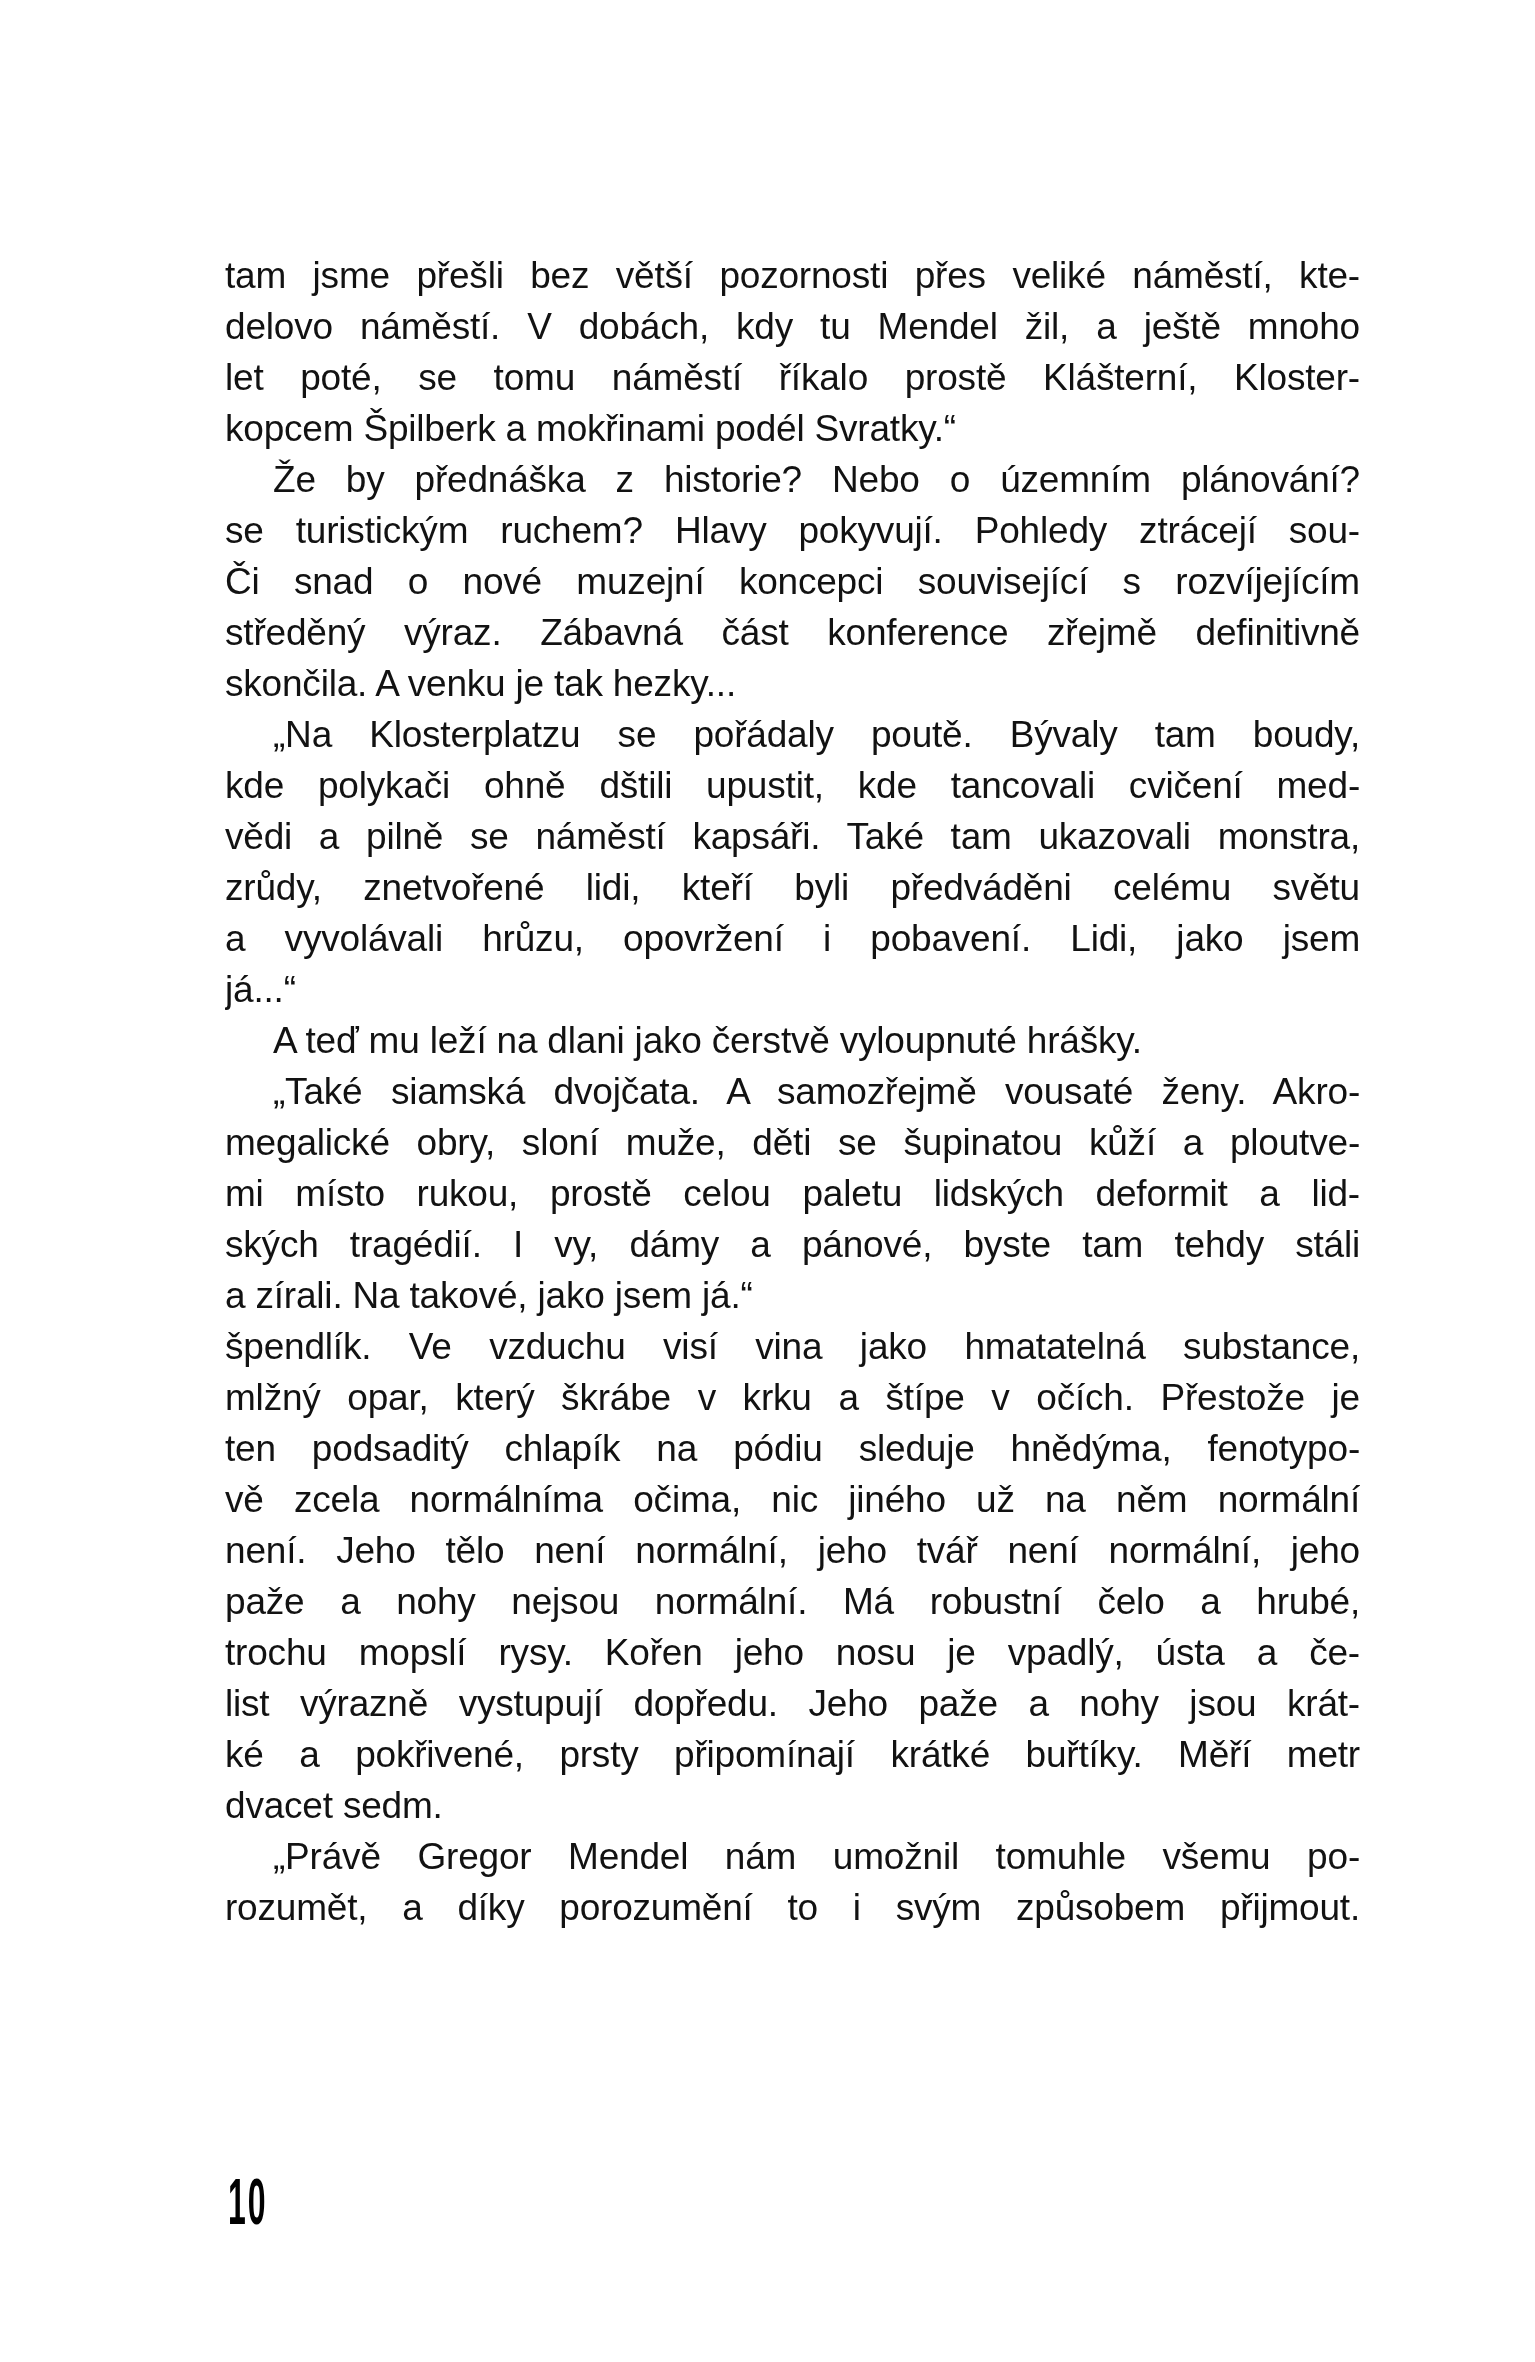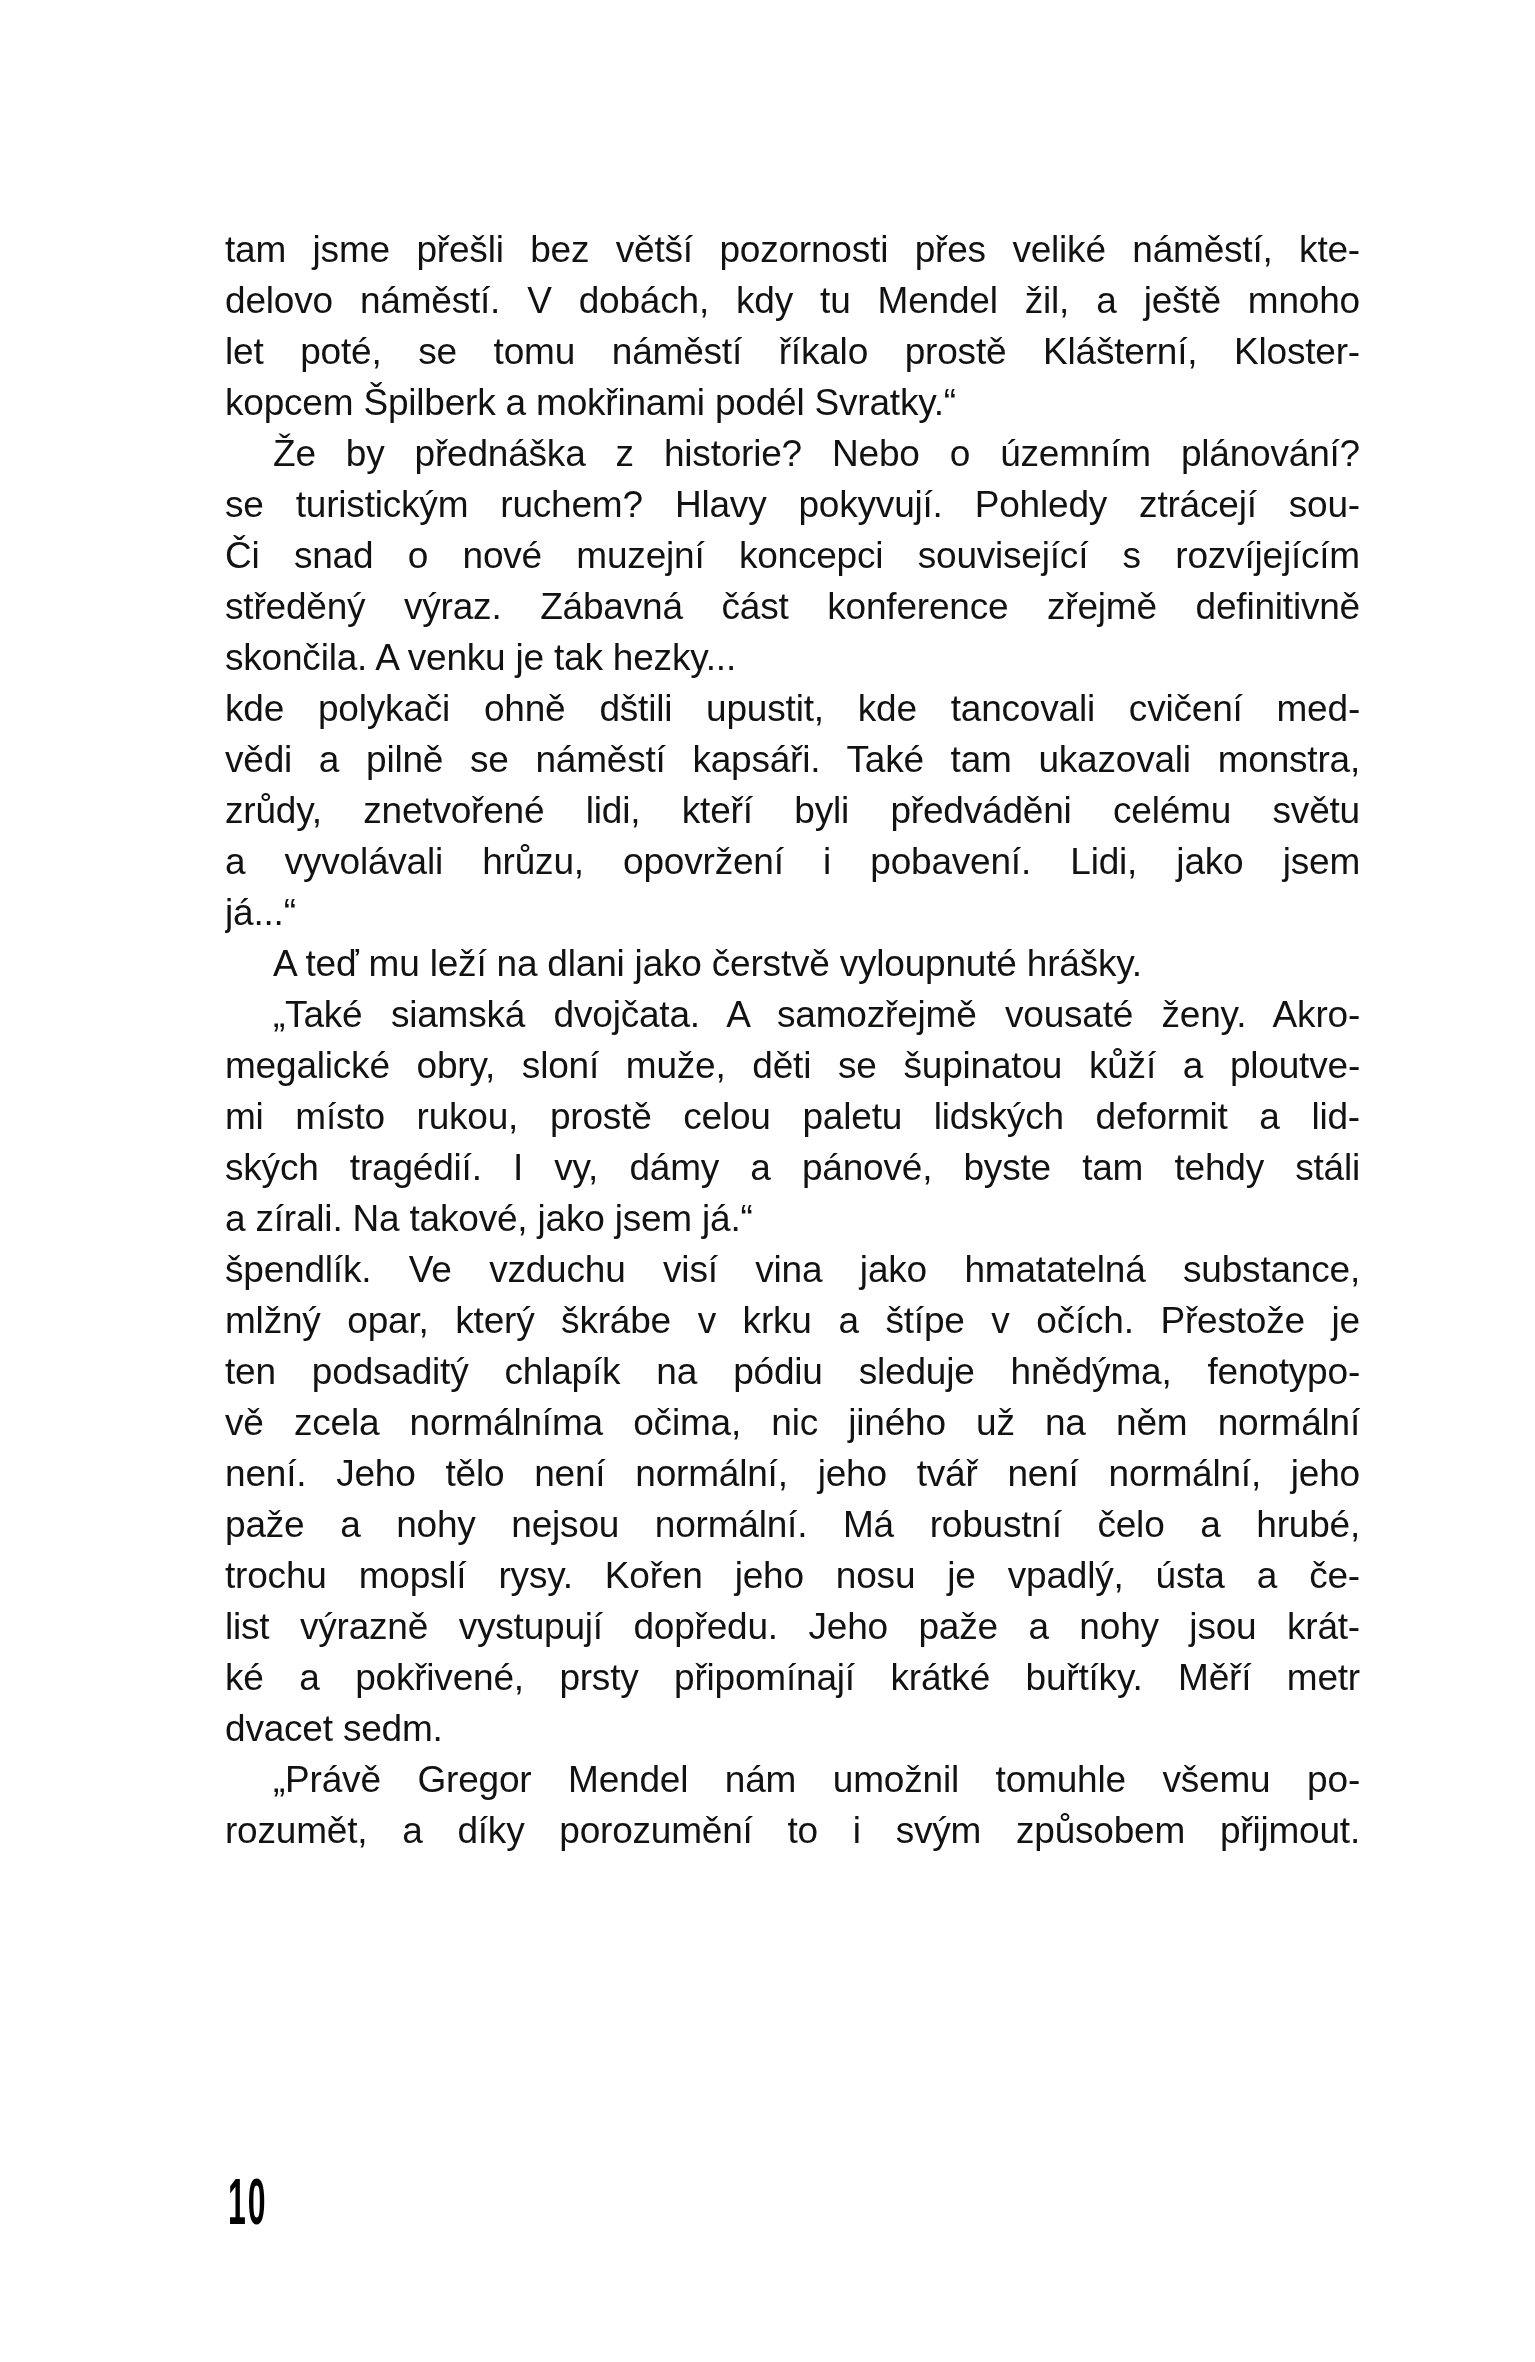--- a/index.html
+++ b/index.html
@@ -11,21 +11,21 @@
     position: relative;
     width: 1535px;
     height: 2362px;
     background: #ffffff;
     overflow: hidden;
     font-family: "Liberation Sans", sans-serif;
   }
   .text-block {
     position: absolute;
     left: 225px;
-    top: 224px;
+    top: 250px;
     width: 1135px;
     color: #121212;
     font-size: 37px;
     line-height: 51px;
     font-weight: 400;
     letter-spacing: -0.2px;
   }
   .line {
     height: 51px;
     overflow: hidden;
@@ -58,20 +58,21 @@
   <div class="text-block">
       <div class="line">tam jsme přešli bez větší pozornosti přes veliké náměstí, kte-</div>
       <div class="line">delovo náměstí. V dobách, kdy tu Mendel žil, a ještě mnoho</div>
       <div class="line">let poté, se tomu náměstí říkalo prostě Klášterní, Kloster-</div>
       <div class="line last">kopcem Špilberk a mokřinami podél Svratky.“</div>
       <div class="line indent">Že by přednáška z historie? Nebo o územním plánování?</div>
       <div class="line">se turistickým ruchem? Hlavy pokyvují. Pohledy ztrácejí sou-</div>
       <div class="line">Či snad o nové muzejní koncepci související s rozvíjejícím</div>
       <div class="line">středěný výraz. Zábavná část konference zřejmě definitivně</div>
       <div class="line last">skončila. A venku je tak hezky...</div>
+      <div class="line indent">„Na Klosterplatzu se pořádaly poutě. Bývaly tam boudy,</div>
       <div class="line">kde polykači ohně dštili upustit, kde tancovali cvičení med-</div>
       <div class="line">vědi a pilně se náměstí kapsáři. Také tam ukazovali monstra,</div>
       <div class="line">zrůdy, znetvořené lidi, kteří byli předváděni celému světu</div>
       <div class="line">a vyvolávali hrůzu, opovržení i pobavení. Lidi, jako jsem</div>
       <div class="line last">já...“</div>
       <div class="line indent last">A teď mu leží na dlani jako čerstvě vyloupnuté hrášky.</div>
       <div class="line indent">„Také siamská dvojčata. A samozřejmě vousaté ženy. Akro-</div>
       <div class="line">megalické obry, sloní muže, děti se šupinatou kůží a ploutve-</div>
       <div class="line">mi místo rukou, prostě celou paletu lidských deformit a lid-</div>
       <div class="line">ských tragédií. I vy, dámy a pánové, byste tam tehdy stáli</div>

